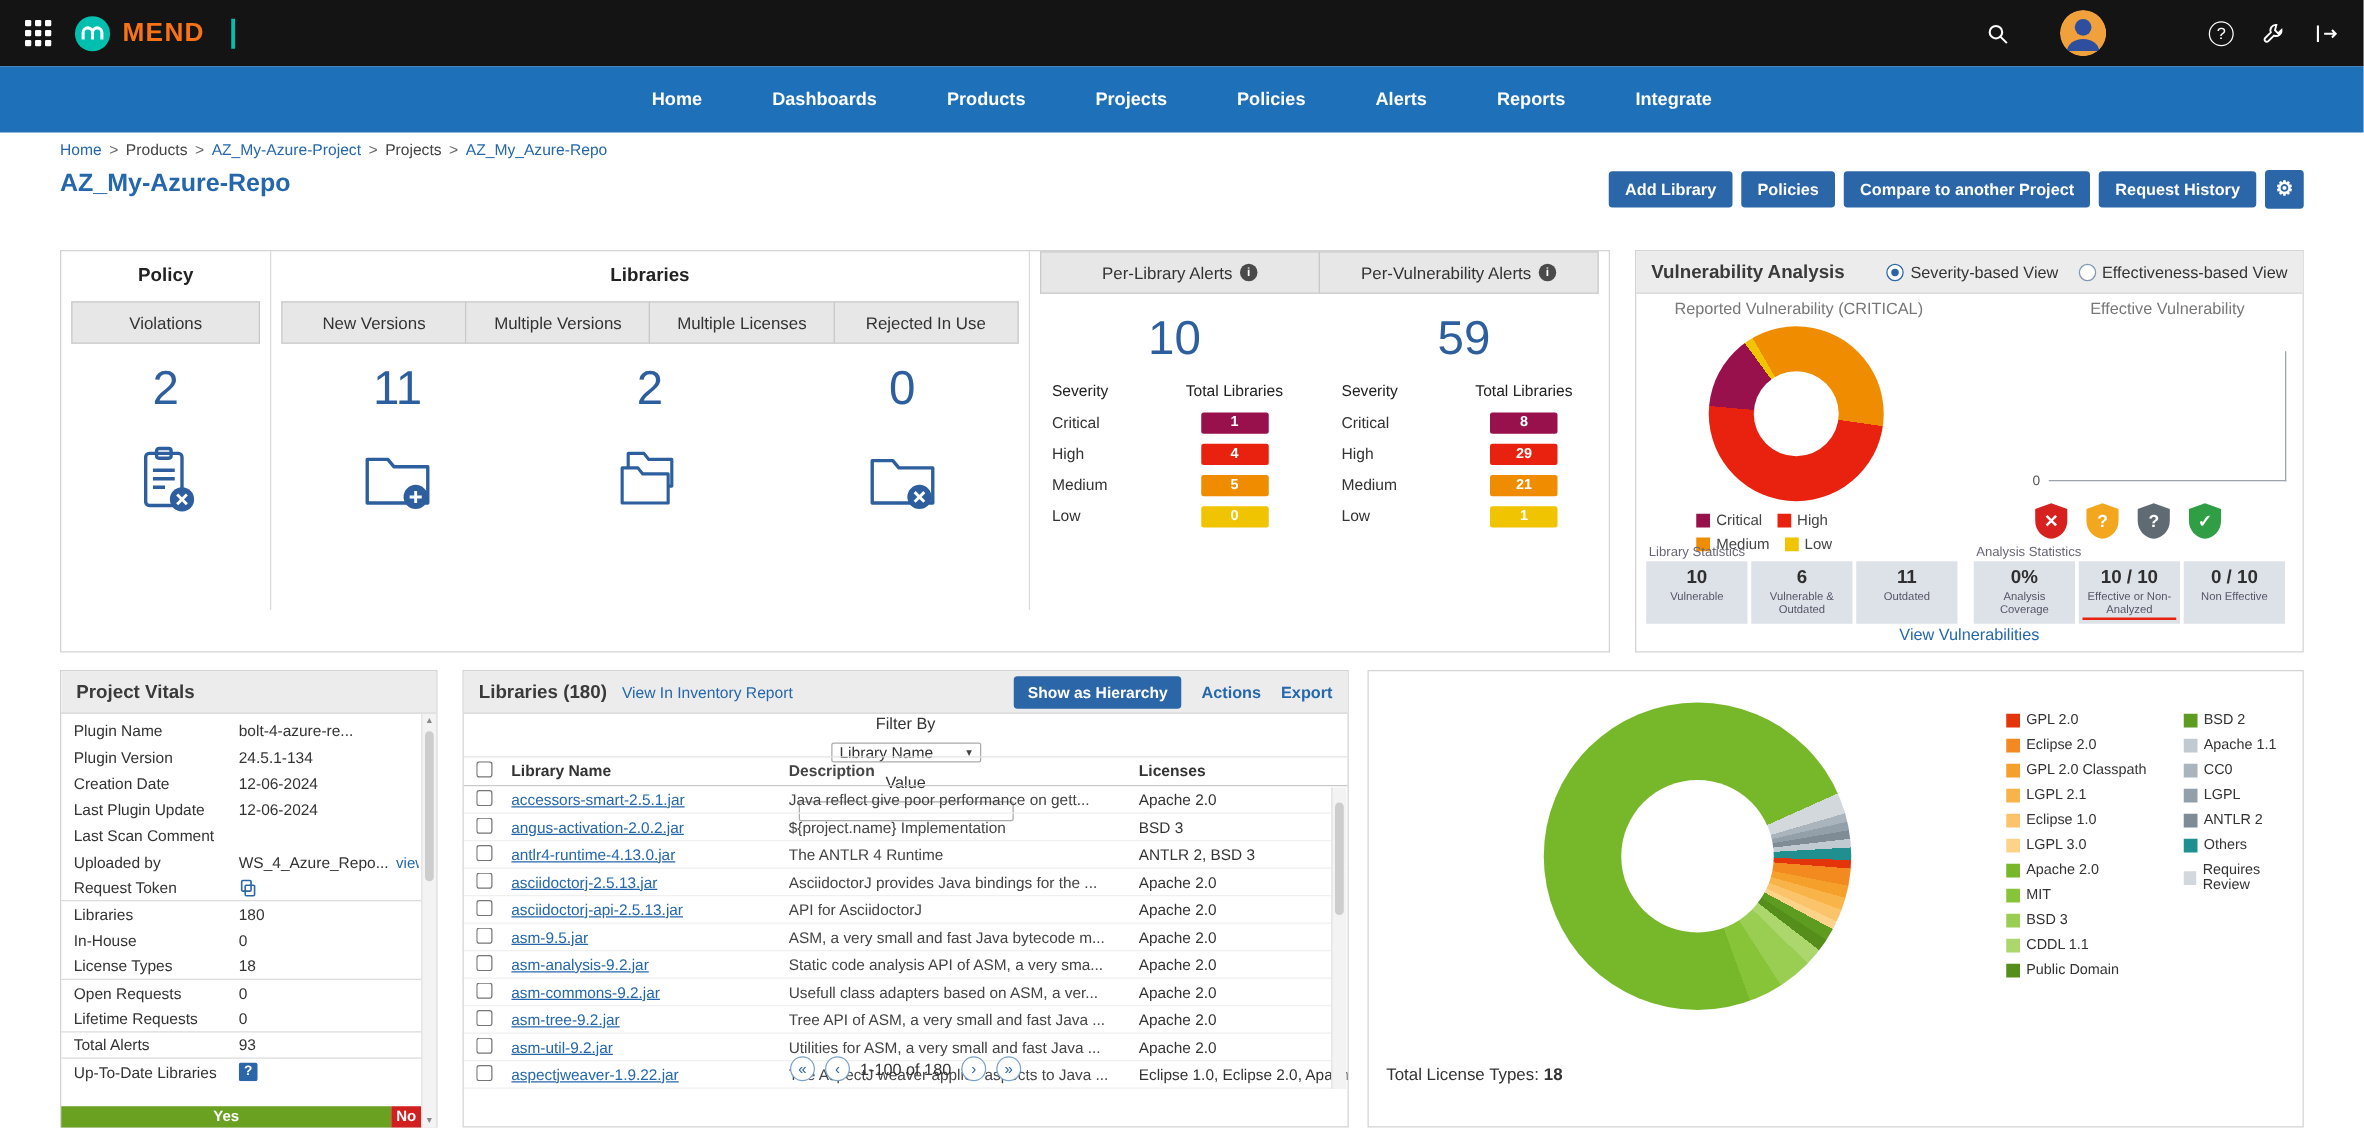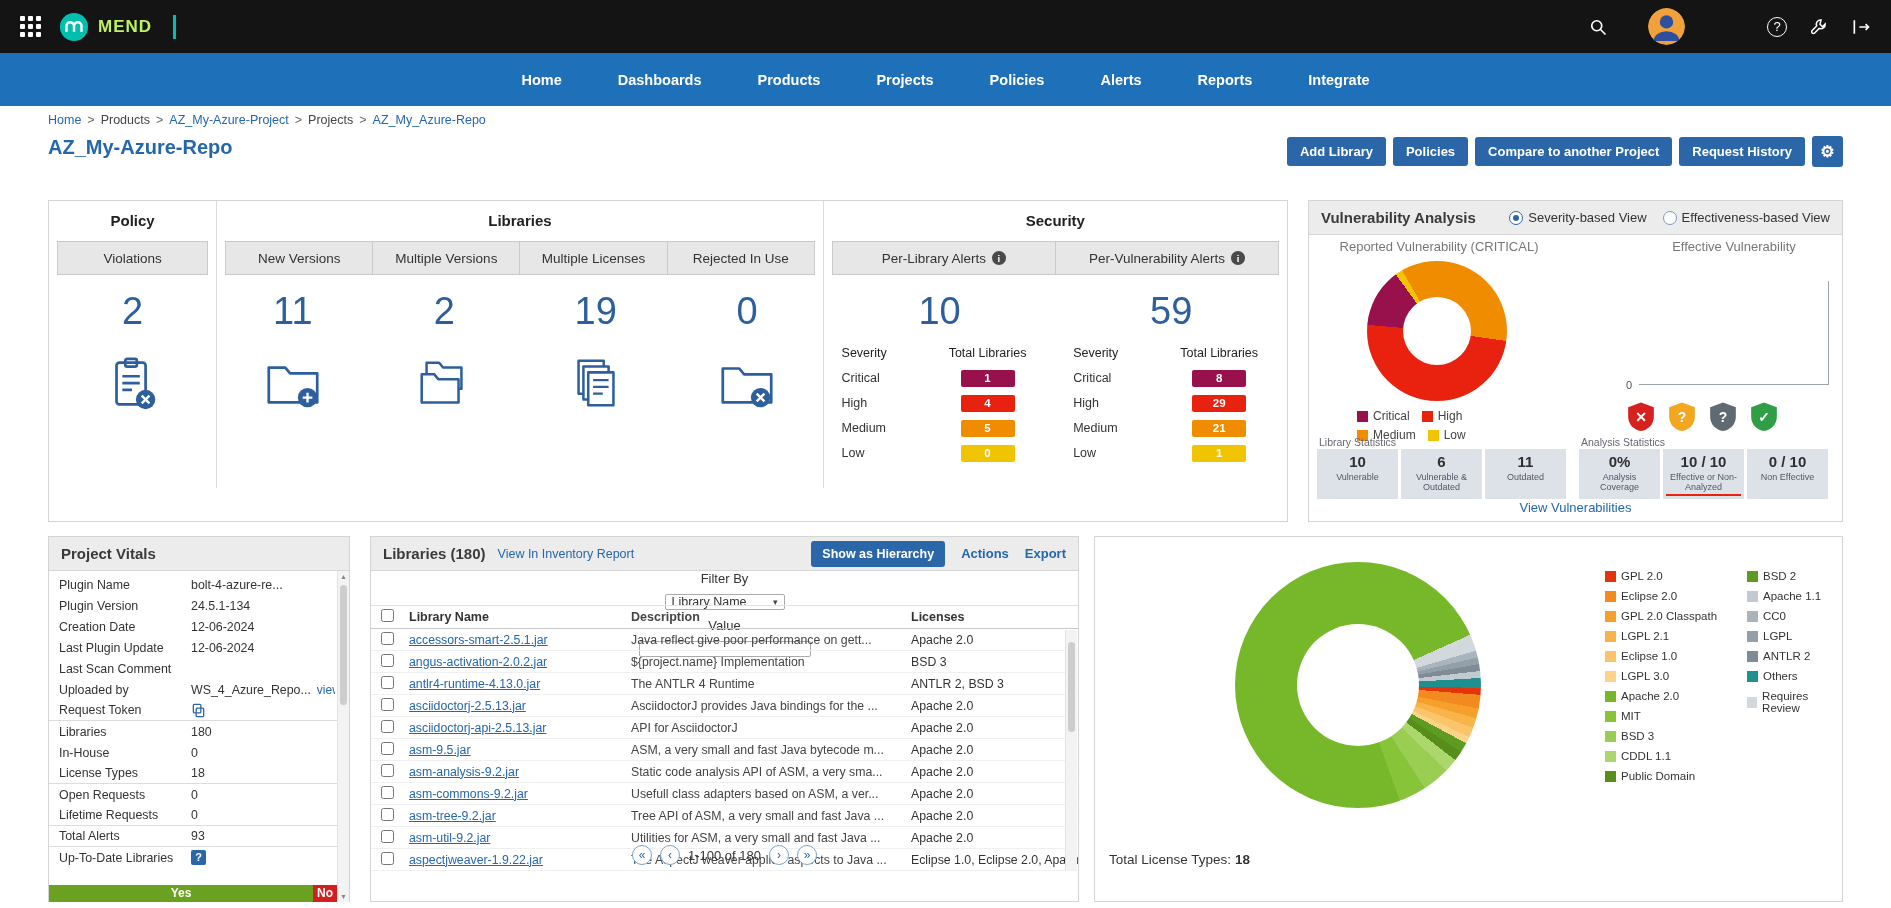--- a/index.html
+++ b/index.html
@@ -8,21 +8,21 @@
     font-family: "Liberation Sans", sans-serif; background: #fff; overflow: hidden; color:#333;
   }
   .link { color:#2467ac; cursor:pointer; }
 
   
   .topbar { position:absolute; top:0; left:0; right:0; height:53px; background:#141414; display:flex; align-items:center; padding:0 20px; }
   .grid-icon { display:grid; grid-template-columns:repeat(3,5px); grid-gap:3px; margin-right:18px; cursor:pointer; }
   .grid-icon i { width:5px; height:5px; background:#fff; border-radius:1px; }
   .brand { display:flex; align-items:center; gap:9px; }
   .brand svg { width:30px; height:30px; }
-  .brand-text { color:#bef264; font-size:17px; font-weight:700; letter-spacing:1px;text-align:right; }
+  .brand-text { color:#f97316; font-size:21px; font-weight:700; letter-spacing:1px;text-align:right; }
   .brand-accent { width:3px; height:24px; background:#00bfae; margin-left:12px; }
   .topbar-right { margin-left:auto; display:flex; align-items:center; gap:22px; }
   .tb-icon { color:#fff; font-size:17px; cursor:pointer; display:flex; align-items:center; }
   .tb-icon svg { width:20px; height:20px; }
   .tb-icon.help { width:20px; height:20px; border:1.5px solid #fff; border-radius:50%; font-size:13px; justify-content:center; }
   .avatar { width:37px; height:37px; border-radius:50%; overflow:hidden; cursor:pointer; margin:0 60px 0 18px; }
   .avatar svg { width:100%; height:100%; }
 
   
   .navbar { position:absolute; top:53px; left:0; right:0; height:53px; background:#1e70b8; display:flex; align-items:center; justify-content:center; gap:56px; }
@@ -287,44 +287,32 @@
           <div class="pa-cell">
             <div class="big-num">2</div>
             <div class="alert-icon"><svg viewBox="0 0 64 64">
                 <g fill="#fff" stroke="#2d5f9e" stroke-width="2.6" stroke-linejoin="round">
                   <path d="M14 10 h13 l4 5 h19 v22 h-36 z"></path>
                   <path d="M9 22 h13 l4 5 h21 v24 h-38 z"></path>
                 </g>
               </svg></div>
           </div>
           <div class="pa-cell">
-            <div class="big-num">19</div>
-            <div class="alert-icon"><svg viewBox="0 0 64 64">
-                <g fill="#fff" stroke="#2d5f9e" stroke-width="2.6" stroke-linejoin="round">
-                  <rect x="14" y="8" width="26" height="34"></rect>
-                  <rect x="19" y="14" width="26" height="34"></rect>
-                  <rect x="24" y="20" width="26" height="34"></rect>
-                  <path d="M29 28 h16 M29 35 h16 M29 42 h10" stroke-width="2.2"></path>
-                </g>
-              </svg></div>
-          </div>
-          <div class="pa-cell">
             <div class="big-num">0</div>
             <div class="alert-icon"><svg viewBox="0 0 64 64">
                 <g fill="none" stroke="#2d5f9e" stroke-width="2.8" stroke-linejoin="round">
                   <path d="M7 16 h17 l5 6 h28 v29 h-50 z"></path>
                 </g>
                 <circle cx="46" cy="46" r="10" fill="#2d5f9e"></circle>
                 <path d="M42 42 l8 8 M50 42 l-8 8" stroke="#fff" stroke-width="2.4"></path>
               </svg></div>
           </div>
         </div>
       </div>
       <div class="pa-group bordered" style="width: 37.5%;">
-        <div class="pa-group-title">Security</div>
         <div class="pa-tabs">
           <div class="pa-tab">
             <span>Per-Library Alerts</span>
             <span class="info-dot">i</span>
           </div>
           <div class="pa-tab">
             <span>Per-Vulnerability Alerts</span>
             <span class="info-dot">i</span>
           </div>
         </div>

